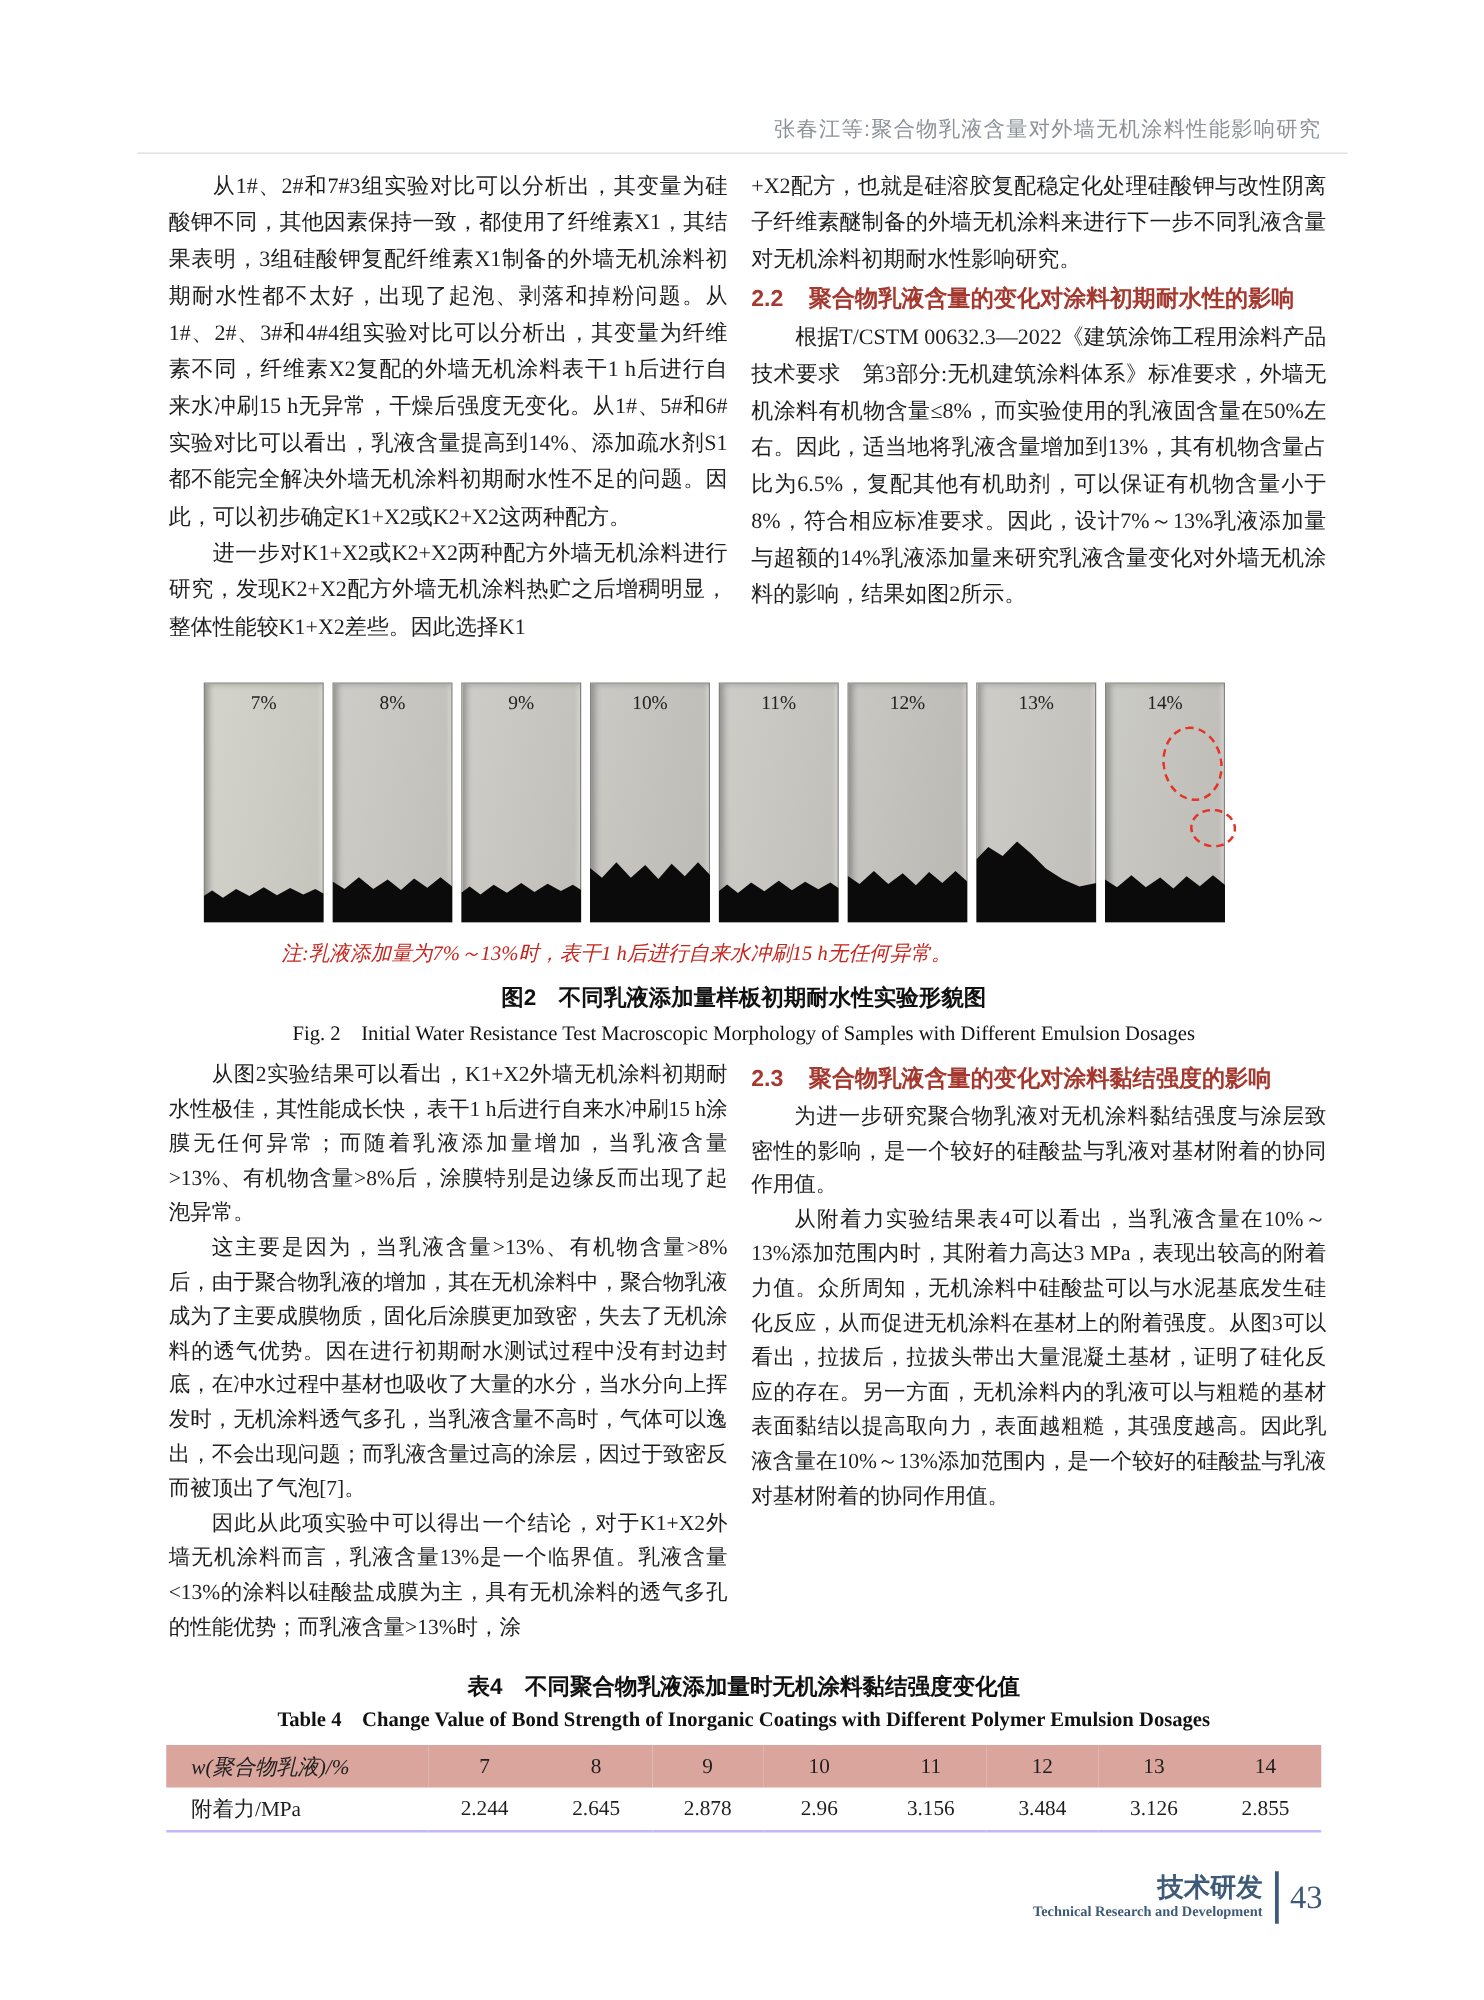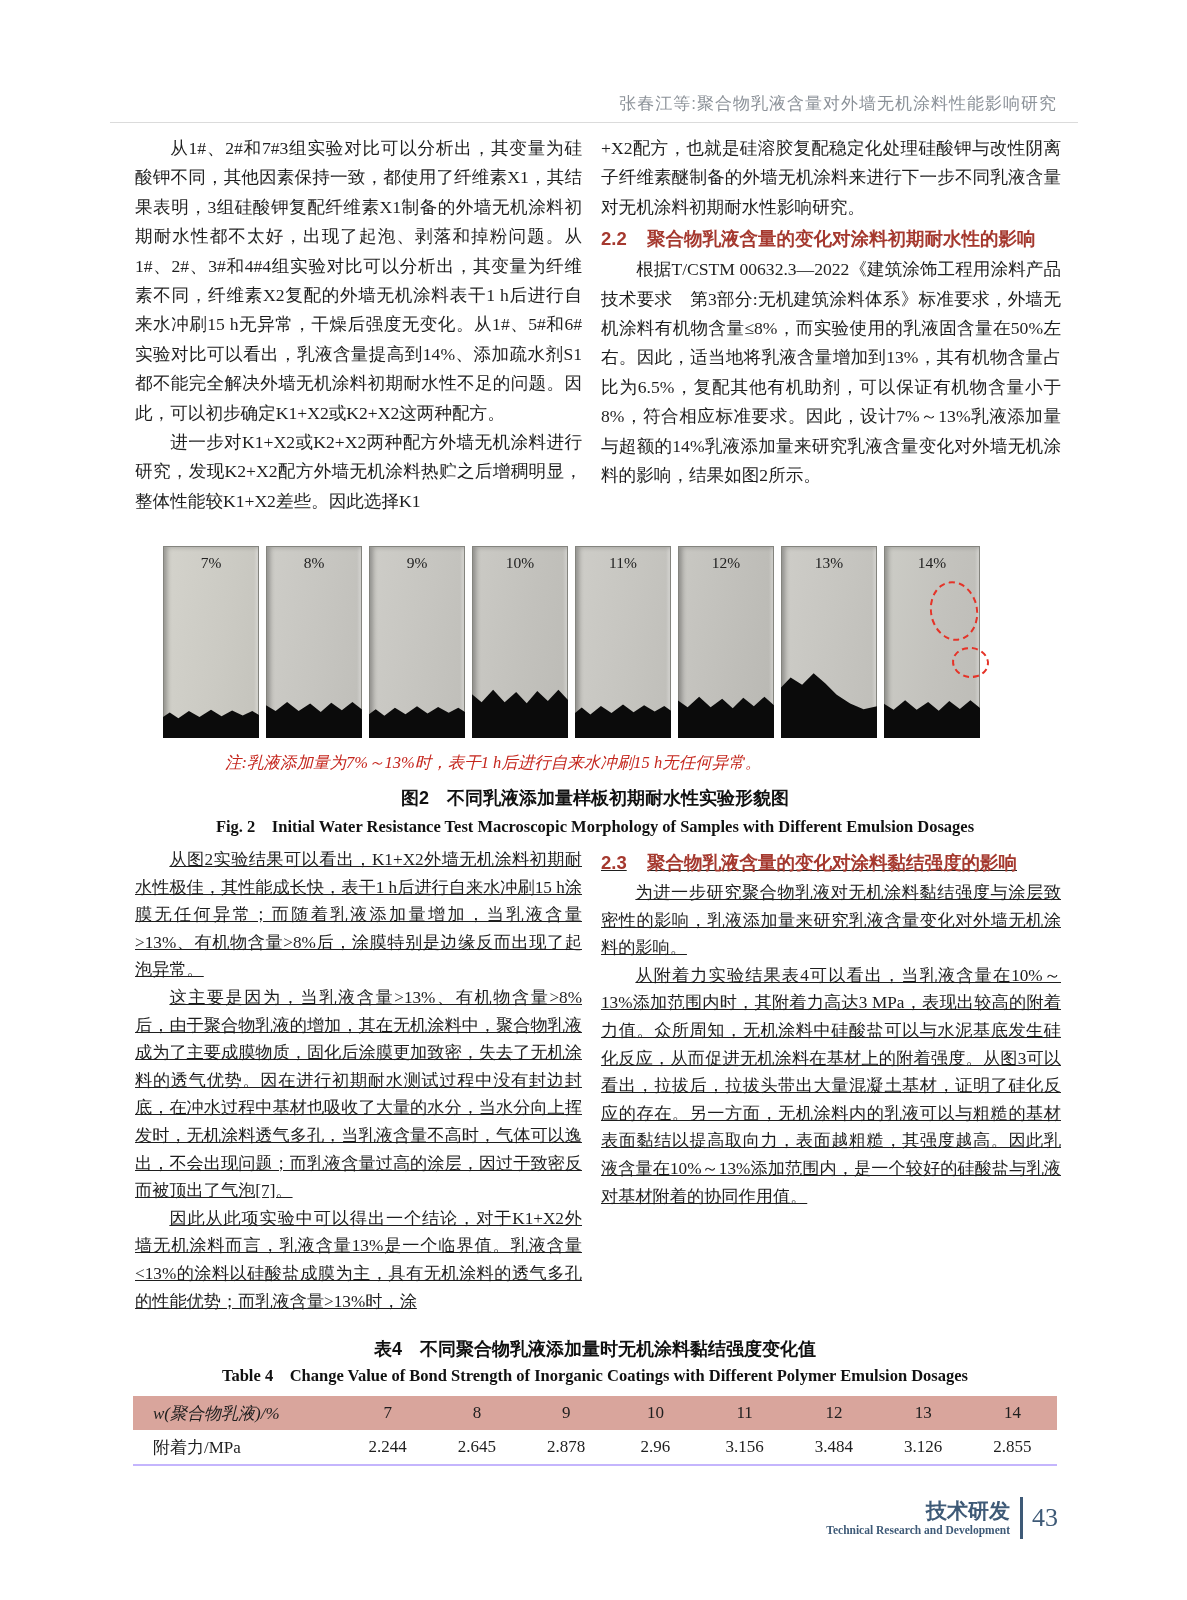--- a/index.html
+++ b/index.html
@@ -8,21 +8,21 @@
 
   
   .running-title {position:absolute; top:92px; left:133px; width:924px; text-align:right;
     font-family:"Liberation Sans", sans-serif; font-size:17px; color:#8b9198; letter-spacing:1px;}
   .header-rule {position:absolute; top:122px; left:110px; width:968px; height:1px; background:#dbdbdb;}
 
   
   .cols {position:absolute; left:135px; width:926px; display:grid;
          grid-template-columns:447px 460px; column-gap:19px;}
   .cols-top {top:134px;}
-  .cols-mid {top:846px;text-decoration:underline;}
+  .cols-mid {top:846px;}
   .cols-top p.body {font-size:17.6px; line-height:29.4px;}
   .cols-mid p.body {font-size:17.2px; line-height:27.6px;}
   p.body {margin:0; text-align:justify; text-indent:2em;}
   p.noindent {text-indent:0;}
 
   .sec-head {display:flex; color:#a5392f; font-family:"Liberation Sans", sans-serif;
     font-weight:bold; font-size:18.5px; line-height:31px; margin:1px 0;}
   .sec-num {flex:0 0 46px;}
   .sec-title {flex:1; text-align:justify;}
 
@@ -42,21 +42,21 @@
   .jag-a {clip-path: polygon(0 34%,7% 20%,16% 38%,27% 16%,38% 34%,50% 12%,61% 32%,72% 14%,83% 30%,93% 16%,100% 28%,100% 100%,0 100%);}
   .jag-b {clip-path: polygon(0 22%,10% 36%,22% 14%,34% 36%,46% 18%,57% 38%,68% 16%,79% 34%,90% 14%,100% 32%,100% 100%,0 100%);}
   .jag-c {clip-path: polygon(0 30%,10% 16%,22% 26%,34% 10%,46% 24%,58% 40%,72% 52%,86% 60%,100% 56%,100% 100%,0 100%);}
   .defect {position:absolute; border:2.5px dashed #e53328; border-radius:50%;}
   .defect-a {width:44px; height:56px; right:1px; top:34px; transform:rotate(-10deg);}
   .defect-b {width:33px; height:27px; right:-10px; top:100px; transform:rotate(6deg);}
 
   .note {margin:14px 0 0 92px; color:#c5261d; font-size:16.5px; font-style:italic;}
   .fig-cap-cn {margin-top:12px; text-align:center; font-family:"Liberation Sans", sans-serif;
     font-weight:bold; font-size:18px; color:#111111;}
-  .fig-cap-en {margin-top:6px; text-align:center; font-weight:bold; font-size:16.5px; color:#111111;}
+  .fig-cap-en {margin-top:6px; text-align:center; font-weight:normal; font-size:16.5px; color:#111111;}
 
   
   .table-block {position:absolute; left:133px; top:1337px; width:924px;}
   .tbl-cap-cn {text-align:center; font-family:"Liberation Sans", sans-serif; font-weight:bold;
     font-size:18px; color:#111111;}
   .tbl-cap-en {margin-top:4px; text-align:center; font-weight:bold; font-size:16.5px; color:#111111;}
   table.bond {width:100%; border-collapse:collapse; margin-top:9px; font-size:17px; table-layout:fixed;}
   table.bond td {height:34px; text-align:center; padding:0;}
   table.bond td.row-label {width:190px; text-align:left; padding-left:20px;margin-left:24px;}
   tr.thead-row td {background:#d9a59c;}
@@ -140,21 +140,21 @@
     <div>
       <p class="body">从图2实验结果可以看出，K1+X2外墙无机涂料初期耐水性极佳，其性能成长快，表干1 h后进行自来水冲刷15 h涂膜无任何异常；而随着乳液添加量增加，当乳液含量&gt;13%、有机物含量&gt;8%后，涂膜特别是边缘反而出现了起泡异常。</p>
       <p class="body">这主要是因为，当乳液含量&gt;13%、有机物含量&gt;8%后，由于聚合物乳液的增加，其在无机涂料中，聚合物乳液成为了主要成膜物质，固化后涂膜更加致密，失去了无机涂料的透气优势。因在进行初期耐水测试过程中没有封边封底，在冲水过程中基材也吸收了大量的水分，当水分向上挥发时，无机涂料透气多孔，当乳液含量不高时，气体可以逸出，不会出现问题；而乳液含量过高的涂层，因过于致密反而被顶出了气泡[7]。</p>
       <p class="body">因此从此项实验中可以得出一个结论，对于K1+X2外墙无机涂料而言，乳液含量13%是一个临界值。乳液含量&lt;13%的涂料以硅酸盐成膜为主，具有无机涂料的透气多孔的性能优势；而乳液含量&gt;13%时，涂</p>
     </div>
     <div>
       <div class="sec-head">
         <span class="sec-num">2.3</span>
         <span class="sec-title">聚合物乳液含量的变化对涂料黏结强度的影响</span>
       </div>
-      <p class="body">为进一步研究聚合物乳液对无机涂料黏结强度与涂层致密性的影响，乳液添加量来研究乳液含量变化对外墙无机涂料的影响。</p>
+      <p class="body">为进一步研究聚合物乳液对无机涂料黏结强度与涂层致密性的影响，是一个较好的硅酸盐与乳液对基材附着的协同作用值。</p>
       <p class="body">从附着力实验结果表4可以看出，当乳液含量在10%～13%添加范围内时，其附着力高达3 MPa，表现出较高的附着力值。众所周知，无机涂料中硅酸盐可以与水泥基底发生硅化反应，从而促进无机涂料在基材上的附着强度。从图3可以看出，拉拔后，拉拔头带出大量混凝土基材，证明了硅化反应的存在。另一方面，无机涂料内的乳液可以与粗糙的基材表面黏结以提高取向力，表面越粗糙，其强度越高。因此乳液含量在10%～13%添加范围内，是一个较好的硅酸盐与乳液对基材附着的协同作用值。</p>
     </div>
   </div>
 
   <div class="table-block">
     <div class="tbl-cap-cn">表4　不同聚合物乳液添加量时无机涂料黏结强度变化值</div>
     <div class="tbl-cap-en">Table 4　Change Value of Bond Strength of Inorganic Coatings with Different Polymer Emulsion Dosages</div>
     <table class="bond">
       <tbody>
         <tr class="thead-row">

